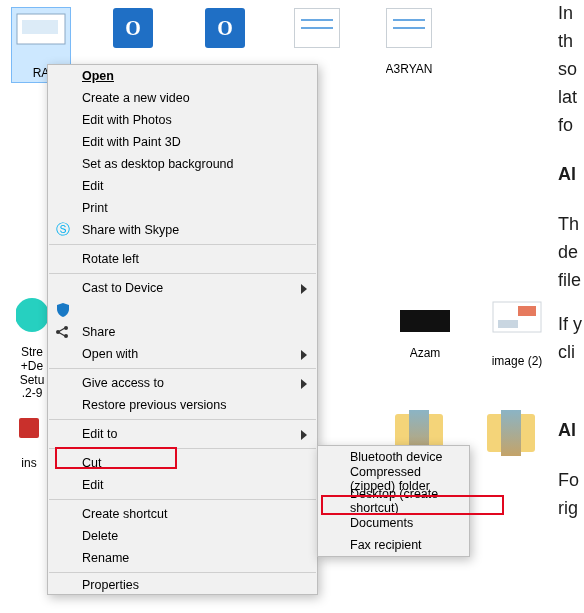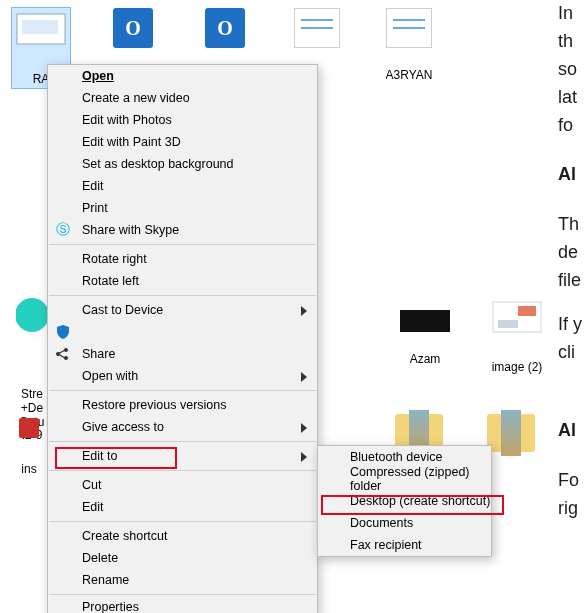--- a/index.html
+++ b/index.html
@@ -32,21 +32,21 @@
     display: flex;
     flex-direction: column;
     align-items: center;
     text-align: center;
   }
   .file-item .thumb {
     width: 50px; height: 42px;
   }
   .file-item .lbl {
     font-size: 12px;
-    margin-top: 20px;
+    margin-top: 14px;
     white-space: nowrap;
     overflow: hidden;
     text-overflow: clip;
     max-width: 58px;
   }
   .sel {
     background: #cde8ff;
     outline: 1px solid #7abaf7;
     padding: 2px;
   }
@@ -111,21 +111,20 @@
   }
   .folder-thumb .strip {
     position: absolute;
     left: 14px; top: -4px; bottom: -4px;
     width: 20px;
     background: linear-gradient(#8bb4c5, #c4a368);
   }
   .clipped {
     max-width: 32px;
     overflow: hidden;
-    gap: 36px;
   }
   .clipped2 { max-width: 26px; overflow: hidden; }
   .mini-red {
     width: 20px; height: 20px;
     background: #c9302c;
     margin: 4px;
     border-radius: 2px;
   }
 
   
@@ -175,21 +174,21 @@
     width: 122px;
     height: 22px;
     z-index: 3;
     pointer-events: none;
   }
 
   
   .subm {
     position: absolute;
     left: 317px; top: 445px;
-    width: 175px;
+    width: 153px;
     background: #f1f1f1;
     border: 1px solid #bdbdbd;
     box-shadow: 2px 3px 10px rgba(0,0,0,.25);
     z-index: 2;
   }
   .subm .cmenu-item { padding-left: 32px; }
   .red-outline2 {
     position: absolute;
     left: 321px;
     top: 495px;
@@ -305,21 +304,20 @@
   <div class="cmenu-item">Edit with Photos</div>
   <div class="cmenu-item">Edit with Paint 3D</div>
   <div class="cmenu-item">Set as desktop background</div>
   <div class="cmenu-item">Edit</div>
   <div class="cmenu-item">Print</div>
   <div class="cmenu-item">
     <span class="ico skype">Ⓢ</span>
     <span>Share with Skype</span>
   </div>
   <div class="cmenu-sep"></div>
-  <div class="cmenu-item">Rotate right</div>
   <div class="cmenu-item">Rotate left</div>
   <div class="cmenu-sep"></div>
   <div class="cmenu-item arrow-sub">Cast to Device</div>
   <div class="cmenu-item">
     <span class="ico">
       <svg viewBox="0 0 16 16">
           <path fill="#1979c5" d="M8 1l6 2v4c0 4-3 7-6 8-3-1-6-4-6-8V3z"></path>
         </svg>
     </span>
   </div>
@@ -329,22 +327,22 @@
           <path fill="none" stroke="#333" stroke-width="1.4" d="M3 8l7-4M3 8l7 4"></path>
           <circle cx="11" cy="4" r="2" fill="#333"></circle>
           <circle cx="11" cy="12" r="2" fill="#333"></circle>
           <circle cx="3" cy="8" r="2" fill="#333"></circle>
         </svg>
     </span>
     <span>Share</span>
   </div>
   <div class="cmenu-item arrow-sub">Open with</div>
   <div class="cmenu-sep"></div>
+  <div class="cmenu-item arrow-sub">Give access to</div>
   <div class="cmenu-item">Restore previous versions</div>
-  <div class="cmenu-item arrow-sub">Give access to</div>
   <div class="cmenu-sep"></div>
   <div class="cmenu-item arrow-sub">Edit to</div>
   <div class="cmenu-sep"></div>
   <div class="cmenu-item">Cut</div>
   <div class="cmenu-item">Edit</div>
   <div class="cmenu-sep"></div>
   <div class="cmenu-item">Create shortcut</div>
   <div class="cmenu-item">Delete</div>
   <div class="cmenu-item">Rename</div>
   <div class="cmenu-sep"></div>

